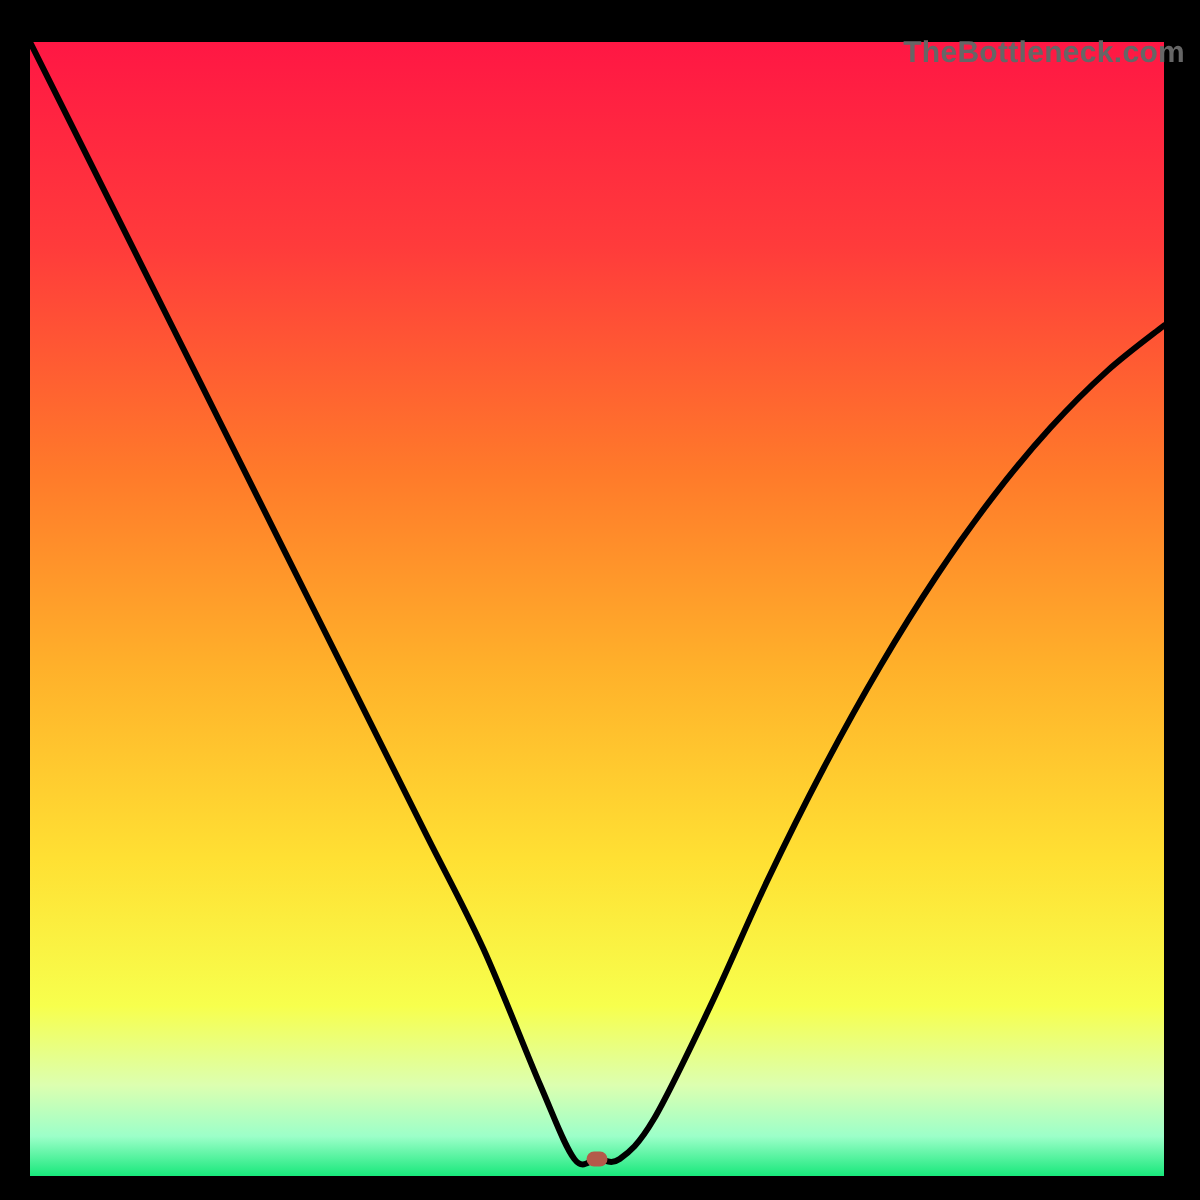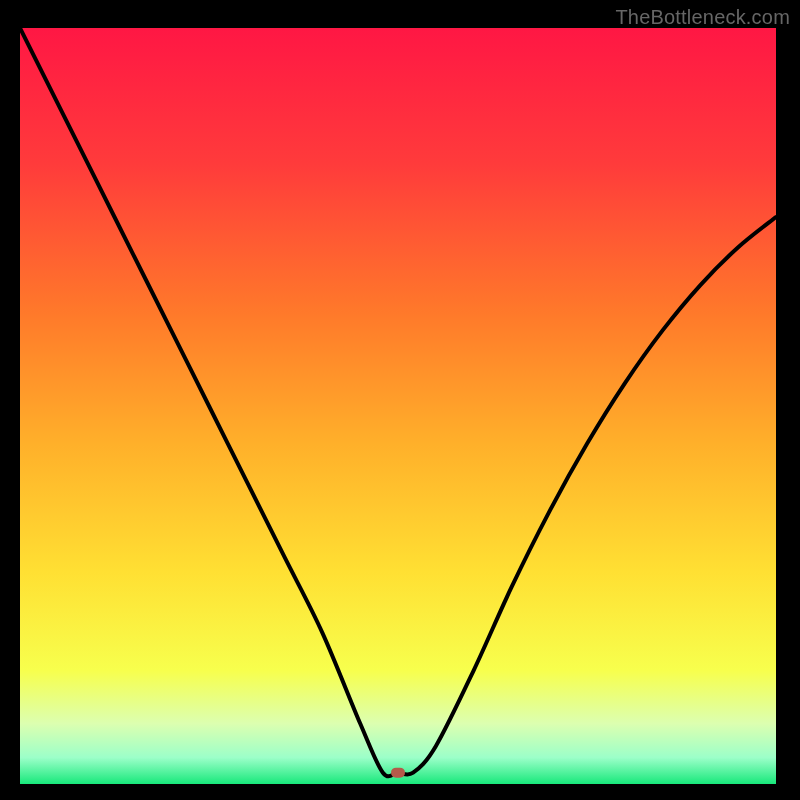--- a/index.html
+++ b/index.html
@@ -6,25 +6,25 @@
     margin: 0;
     padding: 0;
     width: 800px;
     height: 800px;
     background: #000;
     position: relative;
     font-family: Arial, Helvetica, sans-serif;
   }
   .watermark {
     position: absolute;
-    top: 6px;
+    top: 24px;
     right: 10px;
     color: #666;
     font-size: 20px;
-    font-weight: 400;
+    font-weight: 700;
     letter-spacing: 0.2px;
     z-index: 10;
   }
   .plot-frame {
     position: absolute;
     left: 20px;
     top: 28px;
     width: 756px;
     height: 756px;
     background: #000;

